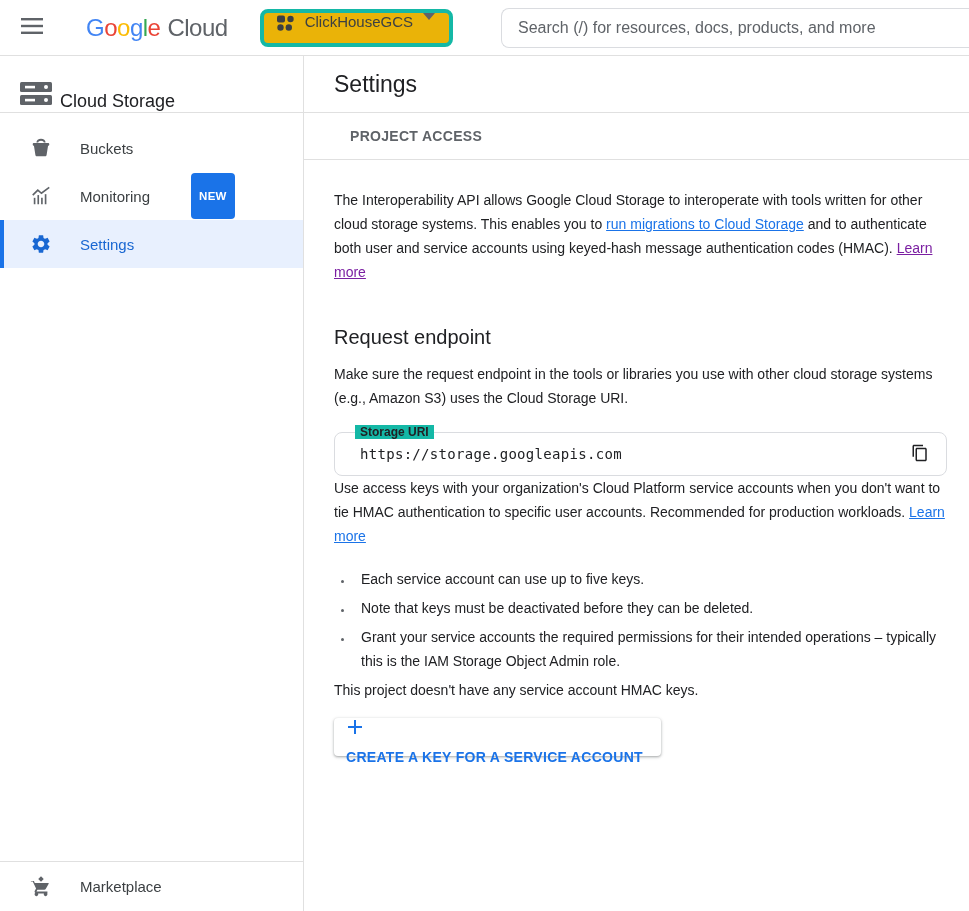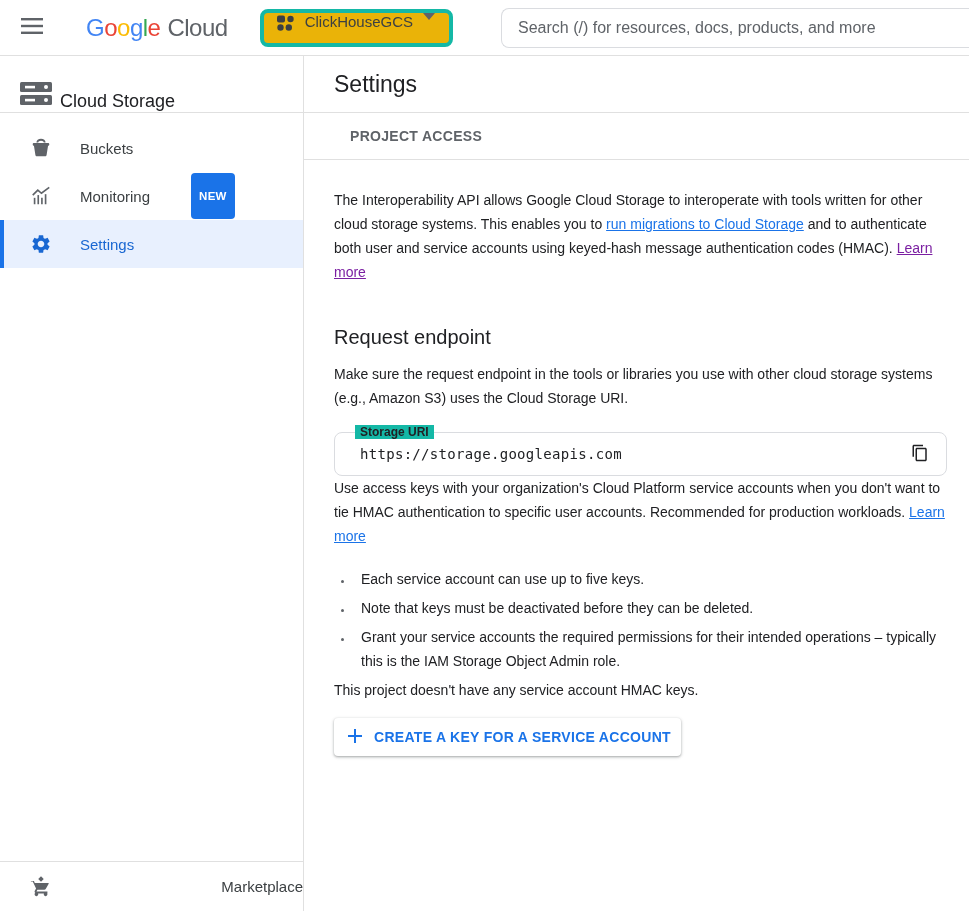--- a/index.html
+++ b/index.html
@@ -32,21 +32,21 @@
   .side-header .title { font-size:18px; color:#202124; }
   .nav { padding-top:11px; }
   .nav-item { height:48px; display:flex; align-items:center; padding-left:25px; gap:27px; cursor:pointer; border-left:4px solid transparent; }
   .nav-item .nav-icon { width:24px; display:flex; justify-content:center; }
   .nav-item .nav-label { font-size:15px; color:#3c4043; }
   .nav-item.active { background:#e8f0fe; border-left:4px solid #1a73e8; }
   .nav-item.active .nav-label { color:#1967d2; }
   .badge { background:#1a73e8; color:#fff; font-size:11.5px; font-weight:bold; letter-spacing:.3px;
     padding:17px 8px; border-radius:4px; margin-left:14px; }
   .side-footer { margin-top:auto; border-top:1px solid #e0e0e0; }
-  .side-footer .nav-item { height:49px;justify-content:space-between; }
+  .side-footer .nav-item { height:49px; }
 
   
   .page-head { height:57px; display:flex; align-items:center; padding-left:30px; border-bottom:1px solid #e0e0e0; }
   .page-title { font-size:23px; font-weight:400; color:#202124; }
   .tabs { height:47px; display:flex; align-items:stretch; border-bottom:1px solid #e0e0e0; padding-left:24px; }
   .tab { display:flex; align-items:center; padding:0 22px; font-size:14px; font-weight:bold; letter-spacing:.3px;
     color:#5f6368; cursor:pointer; position:relative; }
   .tab.active { color:#1a73e8; }
   .tab.active::after { content:""; position:absolute; left:0; right:0; bottom:0; height:3px; background:#1a73e8; }
 
@@ -63,24 +63,24 @@
     display:flex; align-items:center; padding:0 12px 0 25px; }
   .uri-field .float-label { position:absolute; top:-8px; left:20px; background:#14b8a6; padding:0 5px;
     font-size:12px; font-weight:bold; color:#202124; line-height:14px; }
   .uri-field .uri-value { flex:1; font-family:"DejaVu Sans Mono", monospace; font-size:14px; color:#202124; letter-spacing:.3px; }
   .icon-btn { width:28px; height:28px; display:flex; align-items:center; justify-content:center; background:none; border:none; cursor:pointer; }
 
   ul.notes { margin-top:19px; padding-left:20px; }
   ul.notes li { font-size:14px; line-height:24px; color:#202124; margin-bottom:5px; padding-left:7px; }
   ul.notes li::marker { color:#5f6368; font-size:11px; }
 
-  .create-btn { margin-top:16px; display:inline-flex; align-items:center; gap:10px; height:38px; padding:0 10px 0 12px;
+  .create-btn { margin-top:16px; display:inline-flex; align-items:flex-start; gap:10px; height:38px; padding:0 18px 0 12px;
     background:#fff; border:none; border-radius:4px; cursor:pointer;
     box-shadow:0 1px 2px 0 rgba(60,64,67,.30), 0 1px 3px 1px rgba(60,64,67,.15);
-    color:#1a73e8; font-size:14px; font-weight:bold; letter-spacing:.3px; font-family:"Liberation Sans", sans-serif; }
+    color:#1a73e8; font-size:14px; font-weight:bold; letter-spacing:.3px; font-family:"Liberation Sans", sans-serif;flex-direction:column; }
 </style>
 </head>
 <body>
 
 <div class="topbar">
   <button class="menu-btn">
     <span>
       <svg width="22" height="16" viewBox="0 0 22 16">
           <g fill="#5f6368">
             <rect y="0" width="22" height="2.4"></rect>

